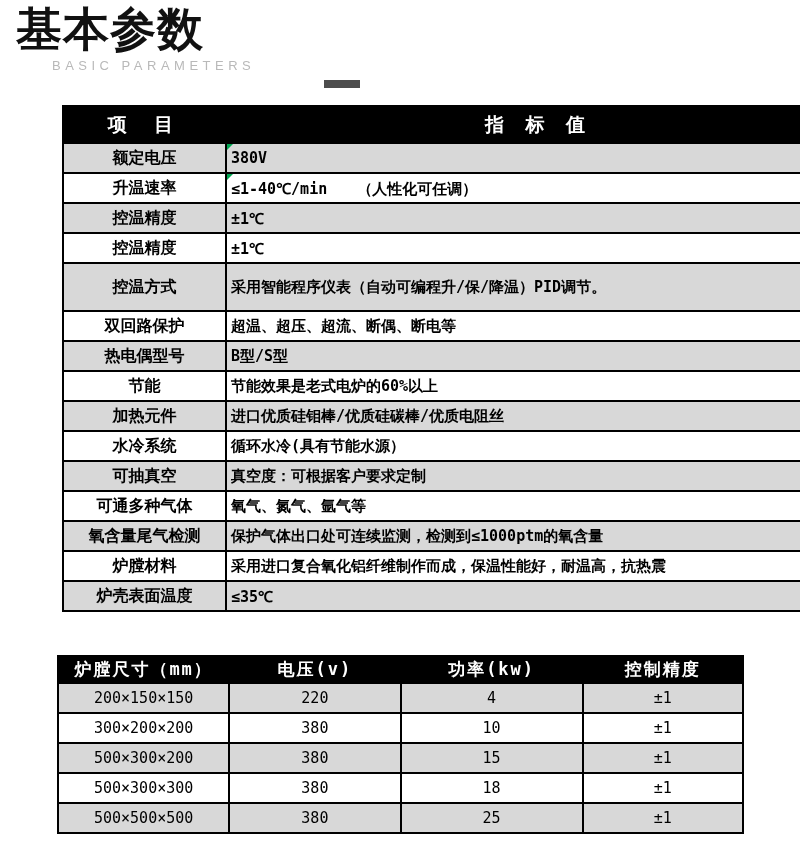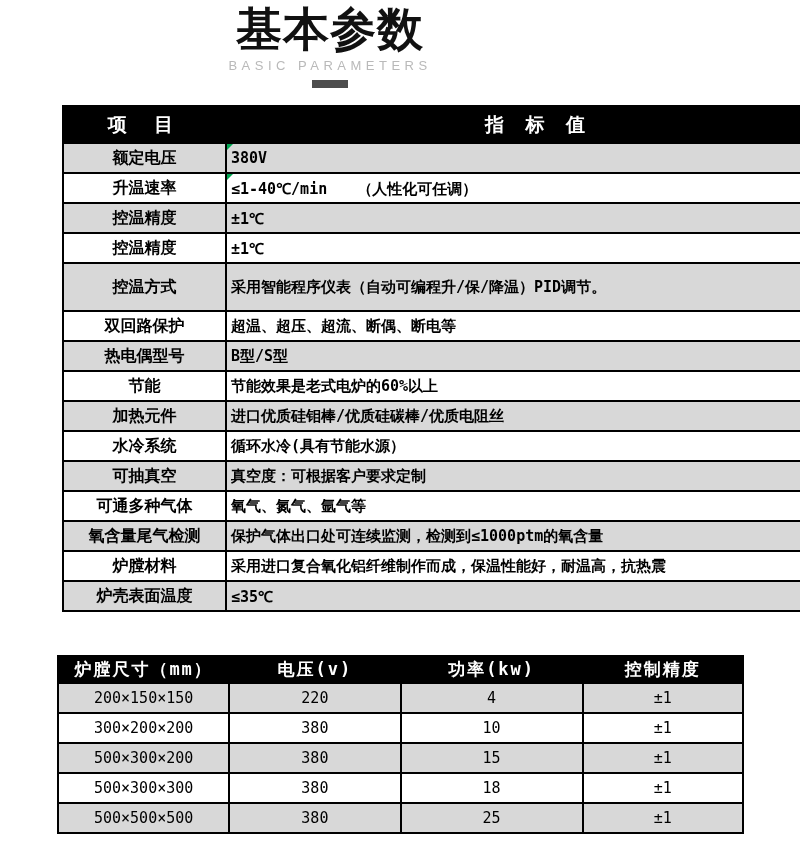--- a/index.html
+++ b/index.html
@@ -11,29 +11,29 @@
     --border-black:#000000;
   }
   *{box-sizing:border-box;}
   html,body{margin:0;padding:0;}
   body{
     width:800px;height:842px;position:relative;background:#ffffff;
     font-family:"DejaVu Sans Mono","Liberation Mono",monospace;color:#000;
     overflow:hidden;
   }
   
-  .page-header{position:absolute;top:4px;left:4px;width:652px;text-align:center;}
+  .page-header{position:absolute;top:4px;left:16px;width:652px;text-align:left;}
   .page-title{
     font-family:"Liberation Sans","DejaVu Sans",sans-serif;
     font-size:46px;line-height:1.12;color:#111;font-weight:700;letter-spacing:1px;
   }
   .page-title .heavy{font-weight:900;}
   .page-subtitle{
     font-family:"Liberation Sans","DejaVu Sans",sans-serif;
-    font-size:13px;letter-spacing:4.5px;color:var(--subtitle-color);margin-top:2px;
+    font-size:13px;letter-spacing:4.5px;color:var(--subtitle-color);margin-top:2px;margin-left:36px;
   }
   .title-bar{width:36px;height:8px;background:var(--bar-color);margin:7px auto 0;}
 
   
   table{border-collapse:collapse;table-layout:fixed;}
   th,td{border:2px solid var(--border-black);overflow:hidden;}
   thead th{
     background:var(--header-black);color:#fff;font-weight:bold;
     font-size:19px;
   }

